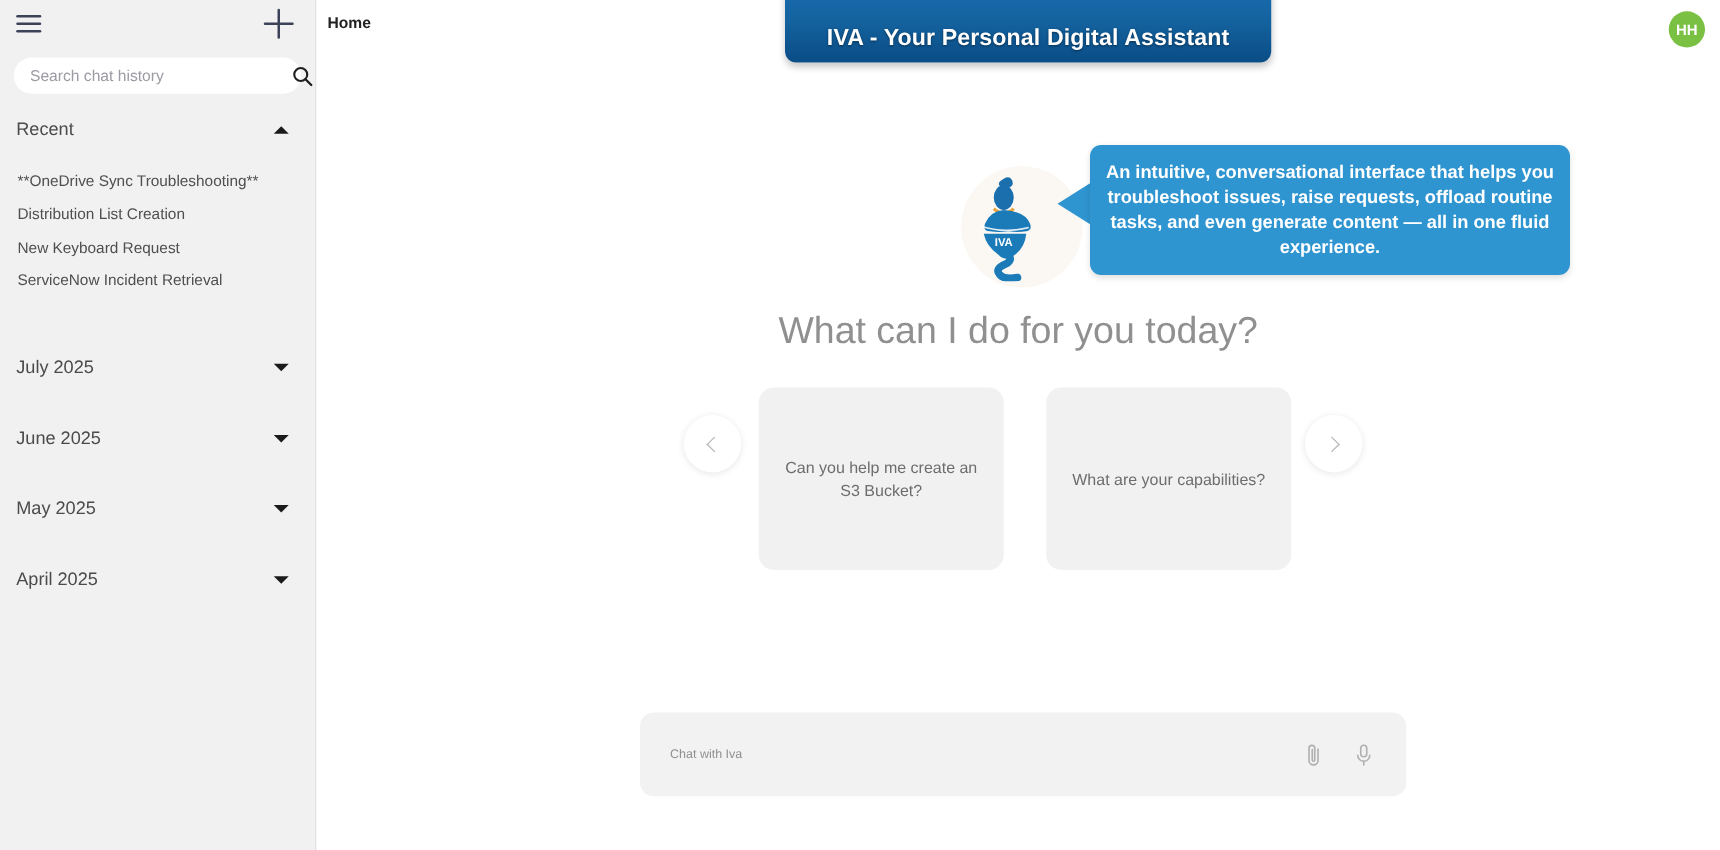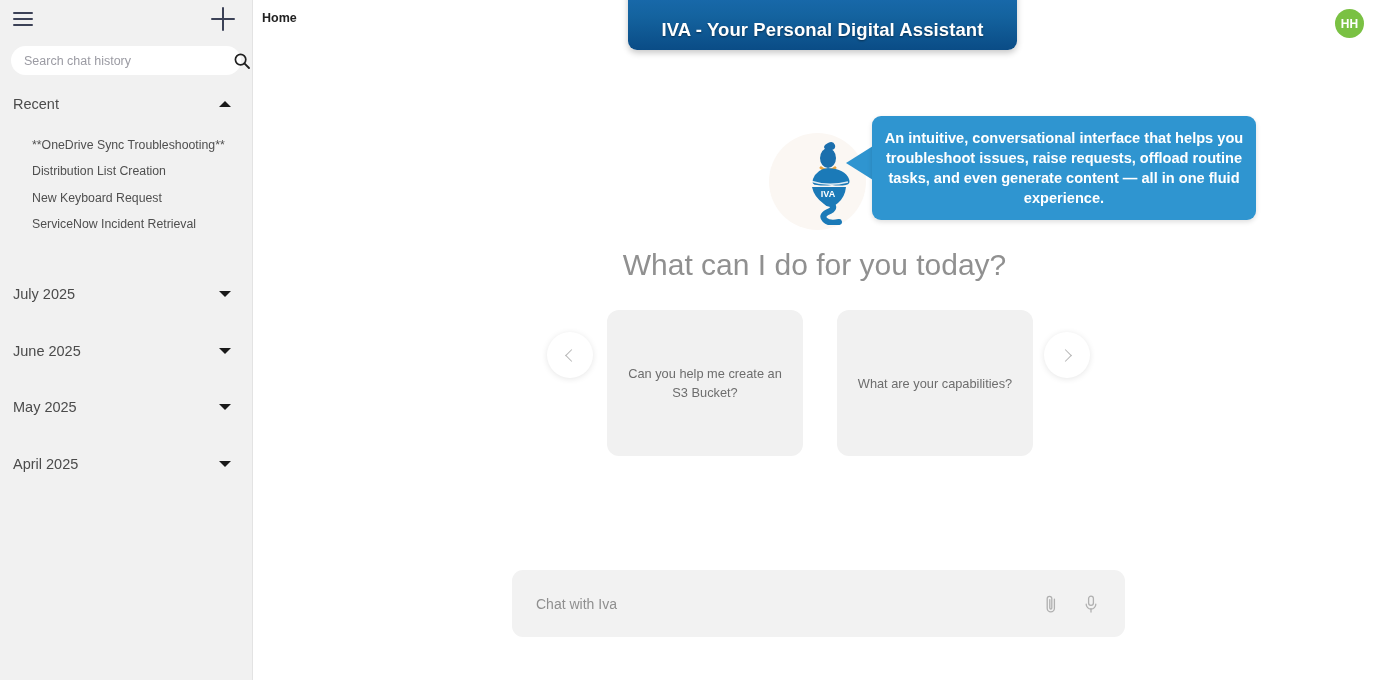--- a/index.html
+++ b/index.html
@@ -71,21 +71,21 @@
     border-right: 6px solid transparent;
   }
   .caret.down { border-top: 6px solid #1a1a1a; }
   .caret.up   { border-bottom: 6px solid #1a1a1a; }
 
   .chat-item {
     position: absolute; left: 0; width: 253px; height: 22px;
     display: flex; align-items: center; cursor: pointer;
   }
   .chat-item span {
-    font-size: 12.3px; color: #4f4f4f; padding-left: 32px;
+    font-size: 12.3px; color: #4f4f4f; padding-left: 14px;
     white-space: nowrap; overflow: hidden; text-overflow: ellipsis;
   }
 
   
   .breadcrumb {
     position: absolute; left: 262px; top: 11px;
     font-size: 12.5px; font-weight: bold; color: #222222;
   }
   .title-banner {
     position: absolute; left: 628px; top: -12px;
@@ -108,21 +108,21 @@
     display: flex; align-items: center; justify-content: center;
     color: #ffffff; font-size: 12px; font-weight: bold;
     cursor: pointer;
   }
 
   
   .mascot-wrap {
     position: absolute; left: 769px; top: 133px;
     width: 97px; height: 97px; border-radius: 50%;
     background: #fbf7f3;
-    display: flex; align-items: center; justify-content: flex-end;
+    display: flex; align-items: center; justify-content: flex-start;
   }
   .bubble {
     position: absolute; left: 872px; top: 116px;
     width: 384px; height: 104px;
     background: #2f95d0; border-radius: 9px;
     box-shadow: 0 2px 5px rgba(0,0,0,0.13);
     display: flex; align-items: center; justify-content: center;
     padding: 0 12px;
   }
   .bubble p {
@@ -175,21 +175,21 @@
   
   .chat-bar {
     position: absolute; left: 512px; top: 570px;
     width: 613px; height: 67px;
     background: #f2f2f2; border-radius: 11px;
     display: flex; align-items: center;
   }
   .chat-input {
     border: 0; outline: none; background: transparent;
     font-family: "Liberation Sans", sans-serif;
-    font-size: 14px; color: #4a4a4a;
+    font-size: 10px; color: #4a4a4a;
     padding-left: 24px; flex: 1; height: 40px;
   }
   .chat-input::placeholder { color: #8f8f8f; }
   .bar-icon { width: 20px; height: 22px; cursor: pointer; flex: 0 0 auto; }
   .bar-icon.clip { margin-right: 20px; }
   .bar-icon.mic  { margin-right: 24px; }
 </style>
 </head>
 <body>
 

